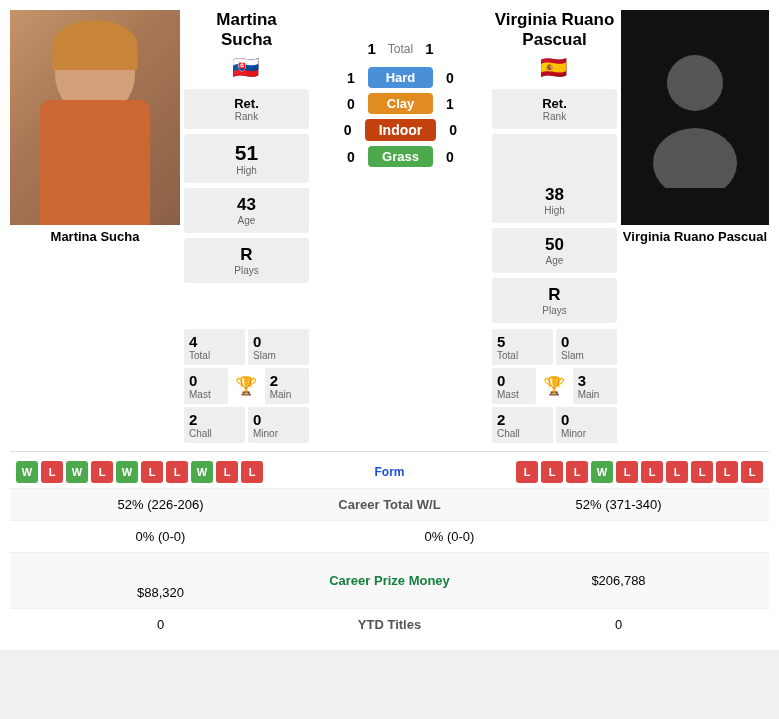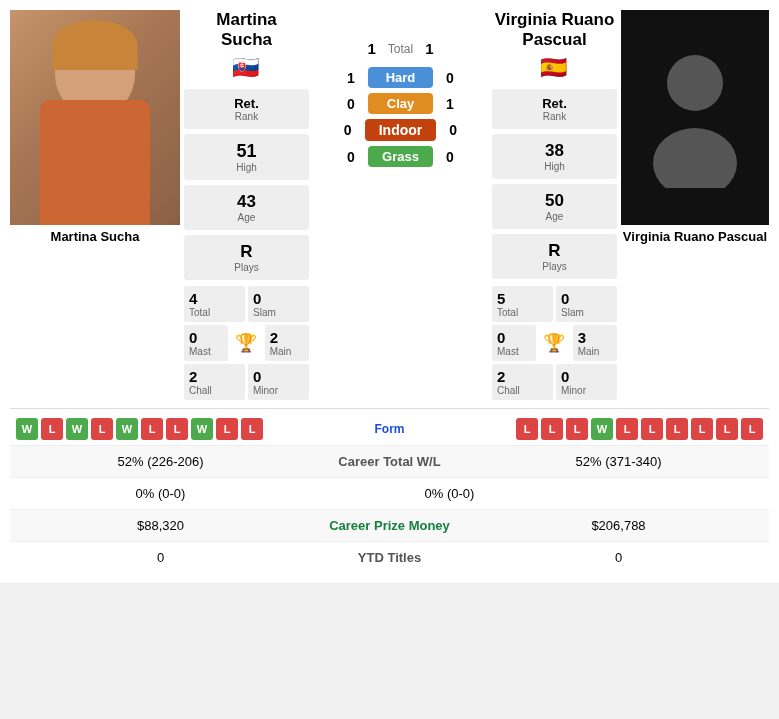--- a/index.html
+++ b/index.html
@@ -31,21 +31,21 @@
 
       <div style="width:125px; flex-shrink:0;">
         <div style="font-size:17px; font-weight:bold; text-align:center; line-height:1.2; margin-bottom:4px;">Martina<br>Sucha</div>
         <div style="text-align:center; font-size:22px; margin-bottom:8px;">🇸🇰</div>
 
         <div style="background:#eee; padding:7px; text-align:center; margin-bottom:5px; border-radius:3px;">
           <div style="font-size:13px; font-weight:bold;">Ret.</div>
           <div style="font-size:10px; color:#666;">Rank</div>
         </div>
         <div style="background:#eee; padding:7px; text-align:center; margin-bottom:5px; border-radius:3px;">
-          <div style="font-size:18px; font-weight:bold;">51</div>
+          <div style="font-size:21px; font-weight:bold;">51</div>
           <div style="font-size:10px; color:#666;">High</div>
         </div>
         <div style="background:#eee; padding:7px; text-align:center; margin-bottom:5px; border-radius:3px;">
           <div style="font-size:17px; font-weight:bold;">43</div>
           <div style="font-size:10px; color:#666;">Age</div>
         </div>
         <div style="background:#eee; padding:7px; text-align:center; border-radius:3px;">
           <div style="font-size:17px; font-weight:bold;">R</div>
           <div style="font-size:10px; color:#666;">Plays</div>
         </div>
@@ -87,21 +87,21 @@
 
       <div style="width:125px; flex-shrink:0;">
         <div style="font-size:17px; font-weight:bold; text-align:center; line-height:1.2; margin-bottom:4px;">Virginia Ruano<br>Pascual</div>
         <div style="text-align:center; font-size:22px; margin-bottom:8px;">🇪🇸</div>
 
         <div style="background:#eee; padding:7px; text-align:center; margin-bottom:5px; border-radius:3px;">
           <div style="font-size:13px; font-weight:bold;">Ret.</div>
           <div style="font-size:10px; color:#666;">Rank</div>
         </div>
         <div style="background:#eee; padding:7px; text-align:center; margin-bottom:5px; border-radius:3px;">
-          <div style="font-size:17px; font-weight:bold;">38</div>
+          <div style="font-size:17px; font-weight:bold;margin-top:44px;">38</div>
           <div style="font-size:10px; color:#666;">High</div>
         </div>
         <div style="background:#eee; padding:7px; text-align:center; margin-bottom:5px; border-radius:3px;">
           <div style="font-size:17px; font-weight:bold;">50</div>
           <div style="font-size:10px; color:#666;">Age</div>
         </div>
         <div style="background:#eee; padding:7px; text-align:center; border-radius:3px;">
           <div style="font-size:17px; font-weight:bold;">R</div>
           <div style="font-size:10px; color:#666;">Plays</div>
         </div>
@@ -234,21 +234,21 @@
       <div style="flex:1; text-align:center; font-size:13px; font-weight:bold; color:#555;">Career Total W/L</div>
       <div style="width:295px; text-align:center; font-size:13px; padding-right:6px;">52% (371-340)</div>
     </div>
 
     <div style="display:flex; align-items:center; padding:8px 0; border-bottom:1px solid #eee;">
       <div style="width:295px; text-align:center; font-size:13px; padding-left:6px;">0% (0-0)</div>
       <div style="width:295px; text-align:center; font-size:13px; padding-right:6px;">0% (0-0)</div>
     </div>
 
     <div style="display:flex; align-items:center; padding:8px 0; border-bottom:1px solid #eee; background:#f8f8f8;">
-      <div style="width:295px; text-align:center; font-size:13px; padding-left:6px;">$88,320</div>
+      <div style="width:295px; text-align:center; font-size:13px; padding-left:6px;margin-top:24px;">$88,320</div>
       <div style="flex:1; text-align:center; font-size:13px; font-weight:bold; color:#15803d;">Career Prize Money</div>
       <div style="width:295px; text-align:center; font-size:13px; padding-right:6px;">$206,788</div>
     </div>
 
     <div style="display:flex; align-items:center; padding:8px 0;">
       <div style="width:295px; text-align:center; font-size:13px; padding-left:6px;">0</div>
       <div style="flex:1; text-align:center; font-size:13px; font-weight:bold; color:#555;">YTD Titles</div>
       <div style="width:295px; text-align:center; font-size:13px; padding-right:6px;">0</div>
     </div>
 

